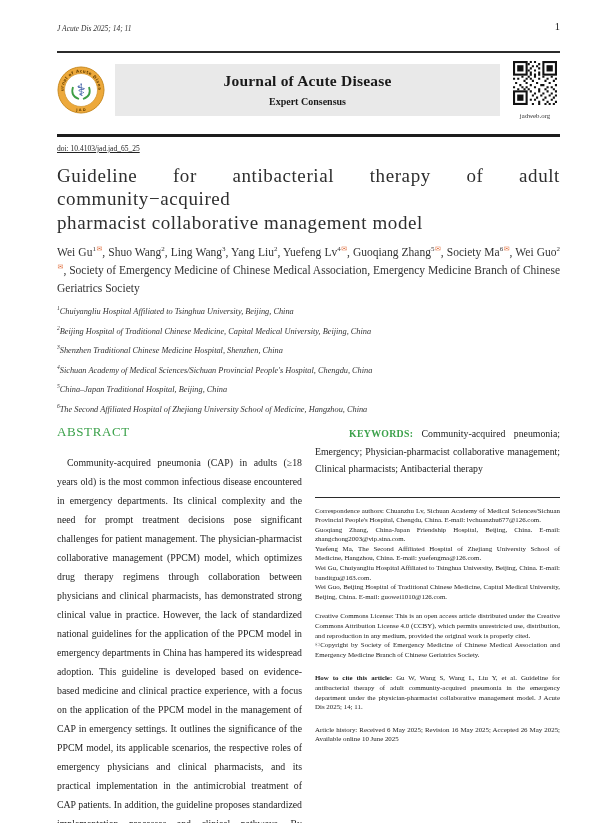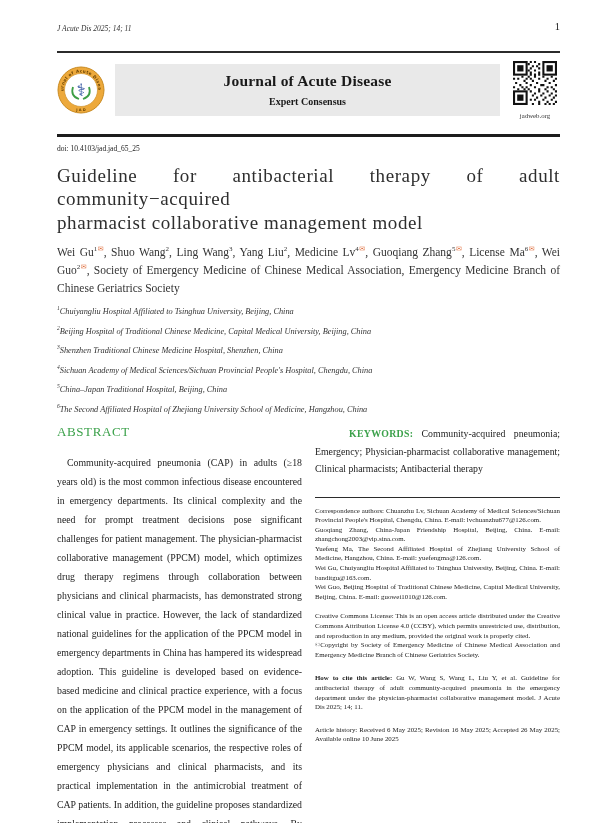--- a/index.html
+++ b/index.html
@@ -24,21 +24,21 @@
   .logo{flex:0 0 auto;}
   .mast-box{
     flex:1 1 auto;margin:0 10px;height:52px;background:#e9e9e9;
     display:flex;flex-direction:column;justify-content:center;align-items:center;
   }
   .journal-name{font-size:15.5px;font-weight:bold;color:#1a1a1a;letter-spacing:0.2px;}
   .article-type{font-size:10px;font-weight:bold;color:#1a1a1a;margin-top:6px;}
   .qr-wrap{flex:0 0 auto;width:50px;text-align:center;}
   .qr-caption{font-size:6.8px;color:#333;margin-top:3px;}
   
-  .doi{font-size:7.5px;color:#222;margin-top:7px;}
+  .doi{font-size:7.5px;color:#222;margin-top:7px;text-decoration:underline;}
   .title{margin:11px 0 0 0;font-weight:400;font-size:19px;line-height:23.5px;
          color:#2e2e2e;letter-spacing:0.6px;}
   .title-line{text-align:justify;}
   .title-line.jl{text-align-last:justify;}
   
   .authors{margin:9px 0 0 0;font-size:11.5px;line-height:18px;color:#333;
            text-align:justify;}
   .asup{font-size:7px;line-height:0;}
   .mail{color:#e0703f;font-size:7px;padding-left:0.5px;}
   
@@ -123,23 +123,23 @@
   <h1 class="title">
     <div class="title-line jl">Guideline for antibacterial therapy of adult community−acquired</div>
     <div class="title-line">pharmacist collaborative management model</div>
   </h1>
 
   <p class="authors">
     <span class="author"><span>Wei Gu</span><sup class="asup"><span>1</span><span class="mail">✉</span></sup><span>,</span></span>
     <span class="author"><span>Shuo Wang</span><sup class="asup"><span>2</span></sup><span>,</span></span>
     <span class="author"><span>Ling Wang</span><sup class="asup"><span>3</span></sup><span>,</span></span>
     <span class="author"><span>Yang Liu</span><sup class="asup"><span>2</span></sup><span>,</span></span>
-    <span class="author"><span>Medicine Lv</span><sup class="asup"><span>4</span><span class="mail">✉</span></sup><span>,</span></span>
+    <span class="author"><span>Yuefeng Lv</span><sup class="asup"><span>4</span><span class="mail">✉</span></sup><span>,</span></span>
     <span class="author"><span>Guoqiang Zhang</span><sup class="asup"><span>5</span><span class="mail">✉</span></sup><span>,</span></span>
-    <span class="author"><span>License Ma</span><sup class="asup"><span>6</span><span class="mail">✉</span></sup><span>,</span></span>
+    <span class="author"><span>Society Ma</span><sup class="asup"><span>6</span><span class="mail">✉</span></sup><span>,</span></span>
     <span class="author"><span>Wei Guo</span><sup class="asup"><span>2</span><span class="mail">✉</span></sup><span>,</span></span>
     <span>Society of Emergency Medicine of Chinese Medical Association, Emergency Medicine Branch of Chinese Geriatrics Society</span>
   </p>
 
   <div class="affiliations">
     <div class="affil"><sup class="affsup">1</sup><span class="affil-text">Chuiyangliu Hospital Affiliated to Tsinghua University, Beijing, China</span></div>
     <div class="affil"><sup class="affsup">2</sup><span class="affil-text">Beijing Hospital of Traditional Chinese Medicine, Capital Medical University, Beijing, China</span></div>
     <div class="affil"><sup class="affsup">3</sup><span class="affil-text">Shenzhen Traditional Chinese Medicine Hospital, Shenzhen, China</span></div>
     <div class="affil"><sup class="affsup">4</sup><span class="affil-text">Sichuan Academy of Medical Sciences/Sichuan Provincial People's Hospital, Chengdu, China</span></div>
     <div class="affil"><sup class="affsup">5</sup><span class="affil-text">China–Japan Traditional Hospital, Beijing, China</span></div>

